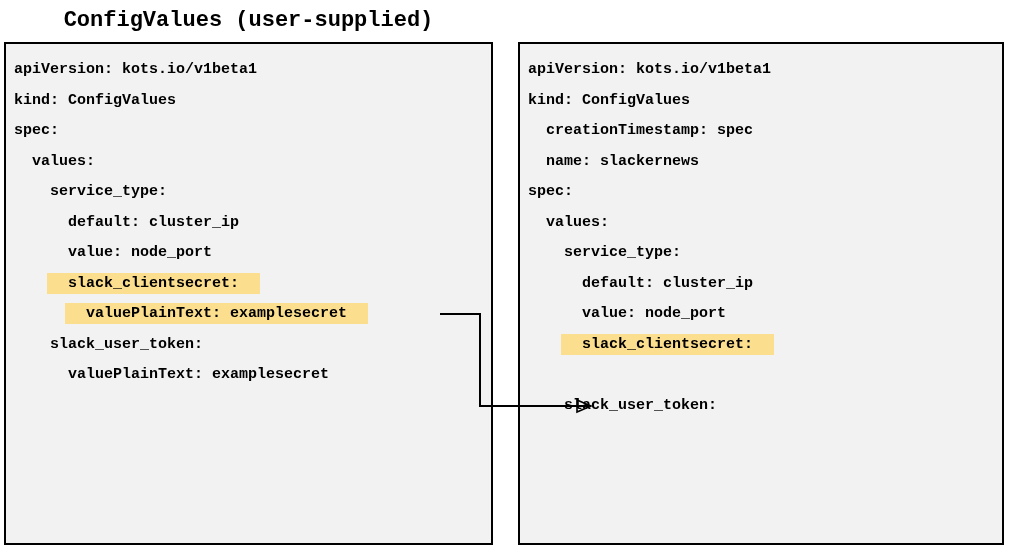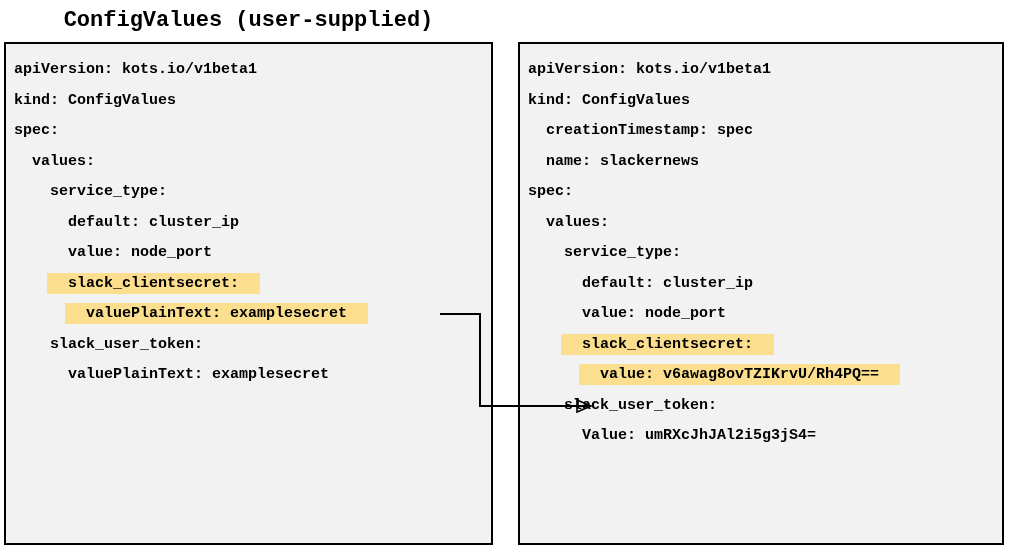--- a/index.html
+++ b/index.html
@@ -73,23 +73,22 @@
         <div class="line"><span></span><span>apiVersion: kots.io/v1beta1</span></div>
         <div class="line"><span></span><span>kind: ConfigValues</span></div>
         <div class="line"><span>  </span><span>creationTimestamp: spec</span></div>
         <div class="line"><span>  </span><span>name: slackernews</span></div>
         <div class="line"><span></span><span>spec:</span></div>
         <div class="line"><span>  </span><span>values:</span></div>
         <div class="line"><span>    </span><span>service_type:</span></div>
         <div class="line"><span>      </span><span>default: cluster_ip</span></div>
         <div class="line"><span>      </span><span>value: node_port</span></div>
         <div class="line"><span>    </span><span class="hl">slack_clientsecret:</span></div>
-        <div class="line"><span>      </span><span class="hl">value: v6awag8ovTZIKrvU/Rh4PQ==</span></div>
+        <div class="line"><span>      </span></div>
         <div class="line"><span>    </span><span>slack_user_token:</span></div>
-        <div class="line"><span>      </span><span>Value: umRXcJhJAl2i5g3jS4=</span></div>
       </div>
   </div>
 
   <svg class="connector" viewBox="0 0 1019 559" xmlns="http://www.w3.org/2000/svg">
     <polyline points="440,314 480,314 480,406 588,406" fill="none" stroke="#000" stroke-width="2"></polyline>
     <polygon points="577,400 591,406 577,412" fill="none" stroke="#000" stroke-width="1.6"></polygon>
   </svg>
 
 </div>
 

